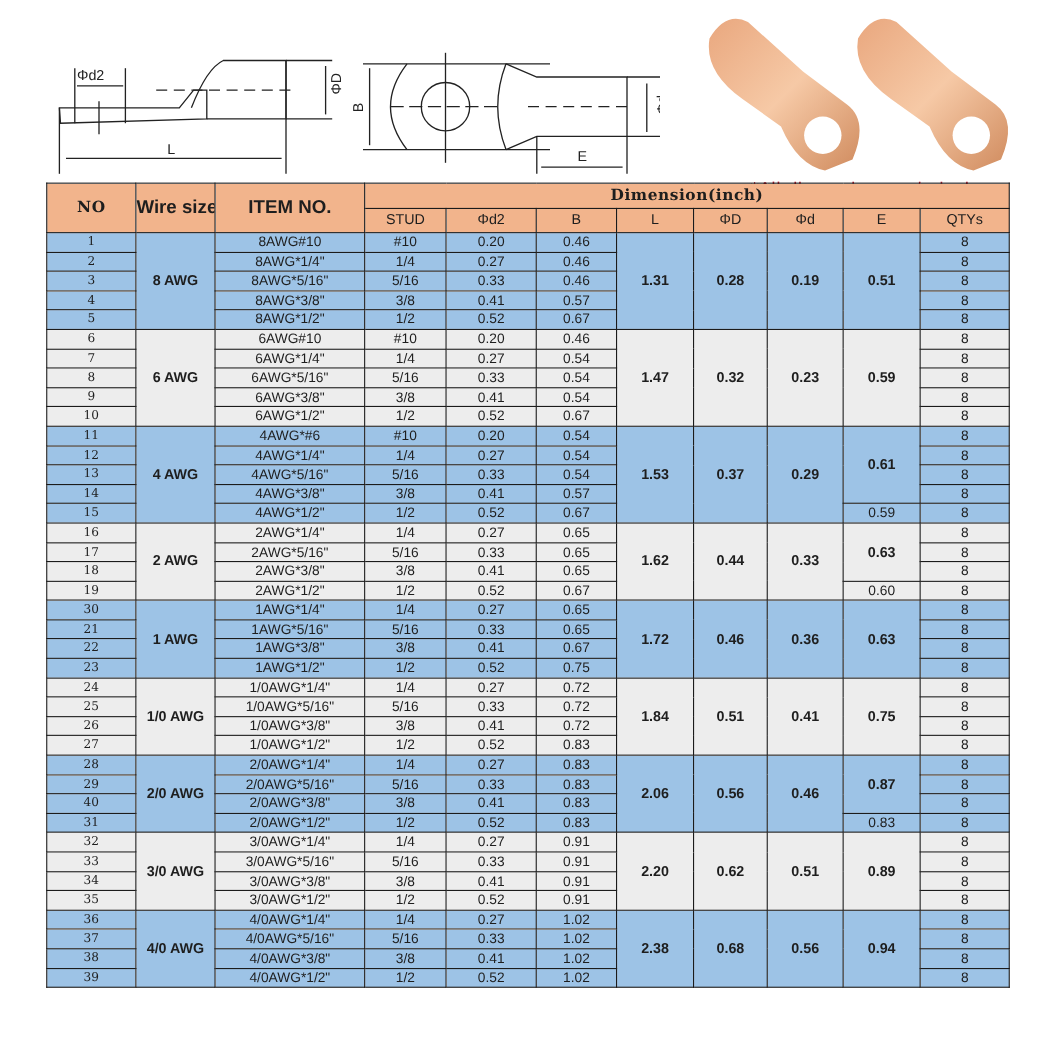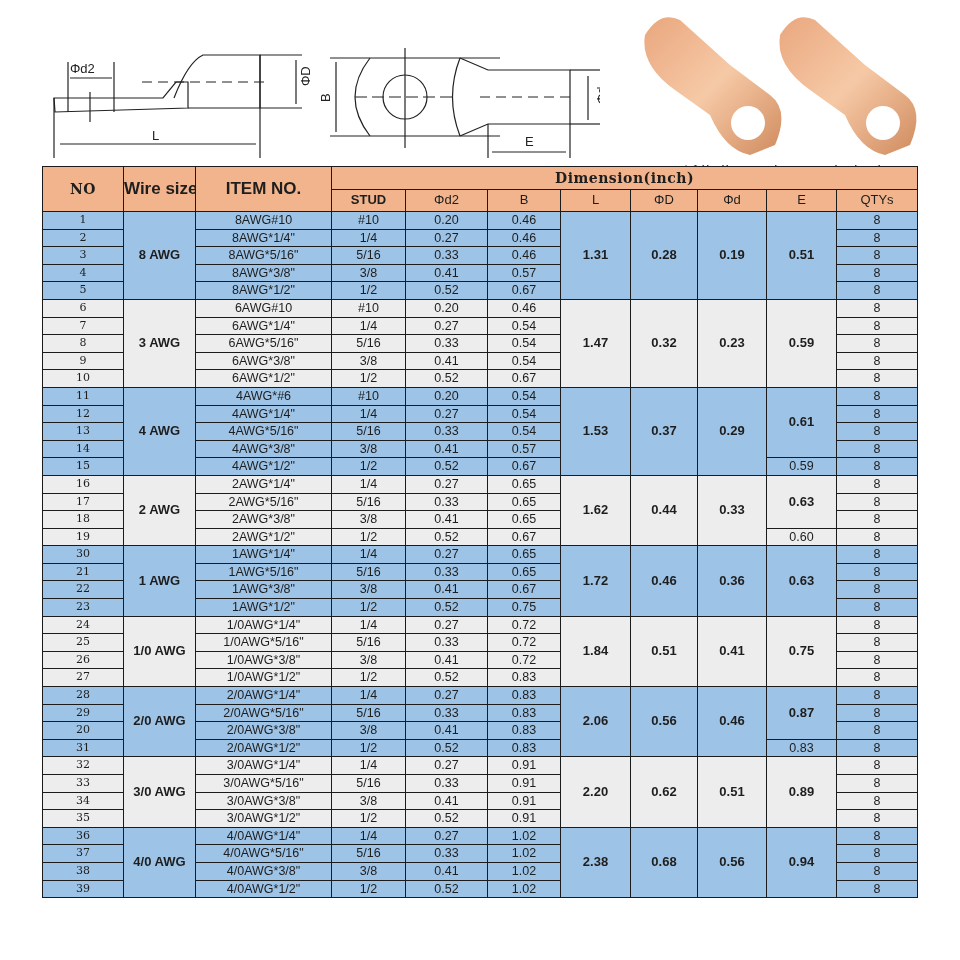--- a/index.html
+++ b/index.html
@@ -5,21 +5,21 @@
   html,body{margin:0;padding:0;background:#fff;}
   body{width:960px;height:960px;position:relative;overflow:hidden;font-family:"Liberation Sans",sans-serif;}
   .diagram{position:absolute;left:40px;top:40px;width:560px;height:130px;}
   .photo{position:absolute;left:630px;top:5px;width:330px;height:155px;}
   .note{position:absolute;left:682px;top:162px;font-size:16px;color:#c0142a;font-family:"DejaVu Sans",sans-serif;white-space:nowrap;}
   table{position:absolute;left:42px;top:166px;border-collapse:collapse;table-layout:fixed;width:875px;}
   td,th{border:1.5px solid #1b1b1b;padding:0;text-align:center;color:#1e1e1e;font-size:12.5px;line-height:16.6px;height:16.6px;overflow:hidden;white-space:nowrap;}
   th{background:#f2b48c;font-weight:bold;font-size:17px;}
   th.serif{font-family:"DejaVu Serif",serif;font-size:14px;letter-spacing:0.5px;}
   th.sub{font-weight:normal;font-size:13px;height:21px;}
-  th.sub.stud{font-weight:bold;}
+  th.sub.stud{font-weight:normal;}
   tr.hdr1 th{height:22px;}
   td.no{font-family:"DejaVu Serif",serif;font-size:11px;}
   td.big{font-size:13px;font-weight:bold;}
   .blue td{background:#9dc3e6;}
   .gray td{background:#ededed;}
 </style>
 </head>
 <body>
 
 <svg class="diagram" viewBox="0 0 560 130" width="560" height="130">
@@ -159,21 +159,21 @@
       <tr class="blue">
         <td class="no">5</td>
         <td>8AWG*1/2"</td>
         <td>1/2</td>
         <td>0.52</td>
         <td>0.67</td>
         <td>8</td>
       </tr>
       <tr class="gray">
         <td class="no">6</td>
-        <td rowspan="5" class="big">3 AWG</td>
+        <td rowspan="5" class="big">6 AWG</td>
         <td>6AWG#10</td>
         <td>#10</td>
         <td>0.20</td>
         <td>0.46</td>
         <td rowspan="5" class="big">1.47</td>
         <td rowspan="5" class="big">0.32</td>
         <td rowspan="5" class="big">0.23</td>
         <td rowspan="5" class="big">0.59</td>
         <td>8</td>
       </tr>
@@ -382,21 +382,21 @@
       </tr>
       <tr class="blue">
         <td class="no">29</td>
         <td>2/0AWG*5/16"</td>
         <td>5/16</td>
         <td>0.33</td>
         <td>0.83</td>
         <td>8</td>
       </tr>
       <tr class="blue">
-        <td class="no">20</td>
+        <td class="no">40</td>
         <td>2/0AWG*3/8"</td>
         <td>3/8</td>
         <td>0.41</td>
         <td>0.83</td>
         <td>8</td>
       </tr>
       <tr class="blue">
         <td class="no">31</td>
         <td>2/0AWG*1/2"</td>
         <td>1/2</td>

